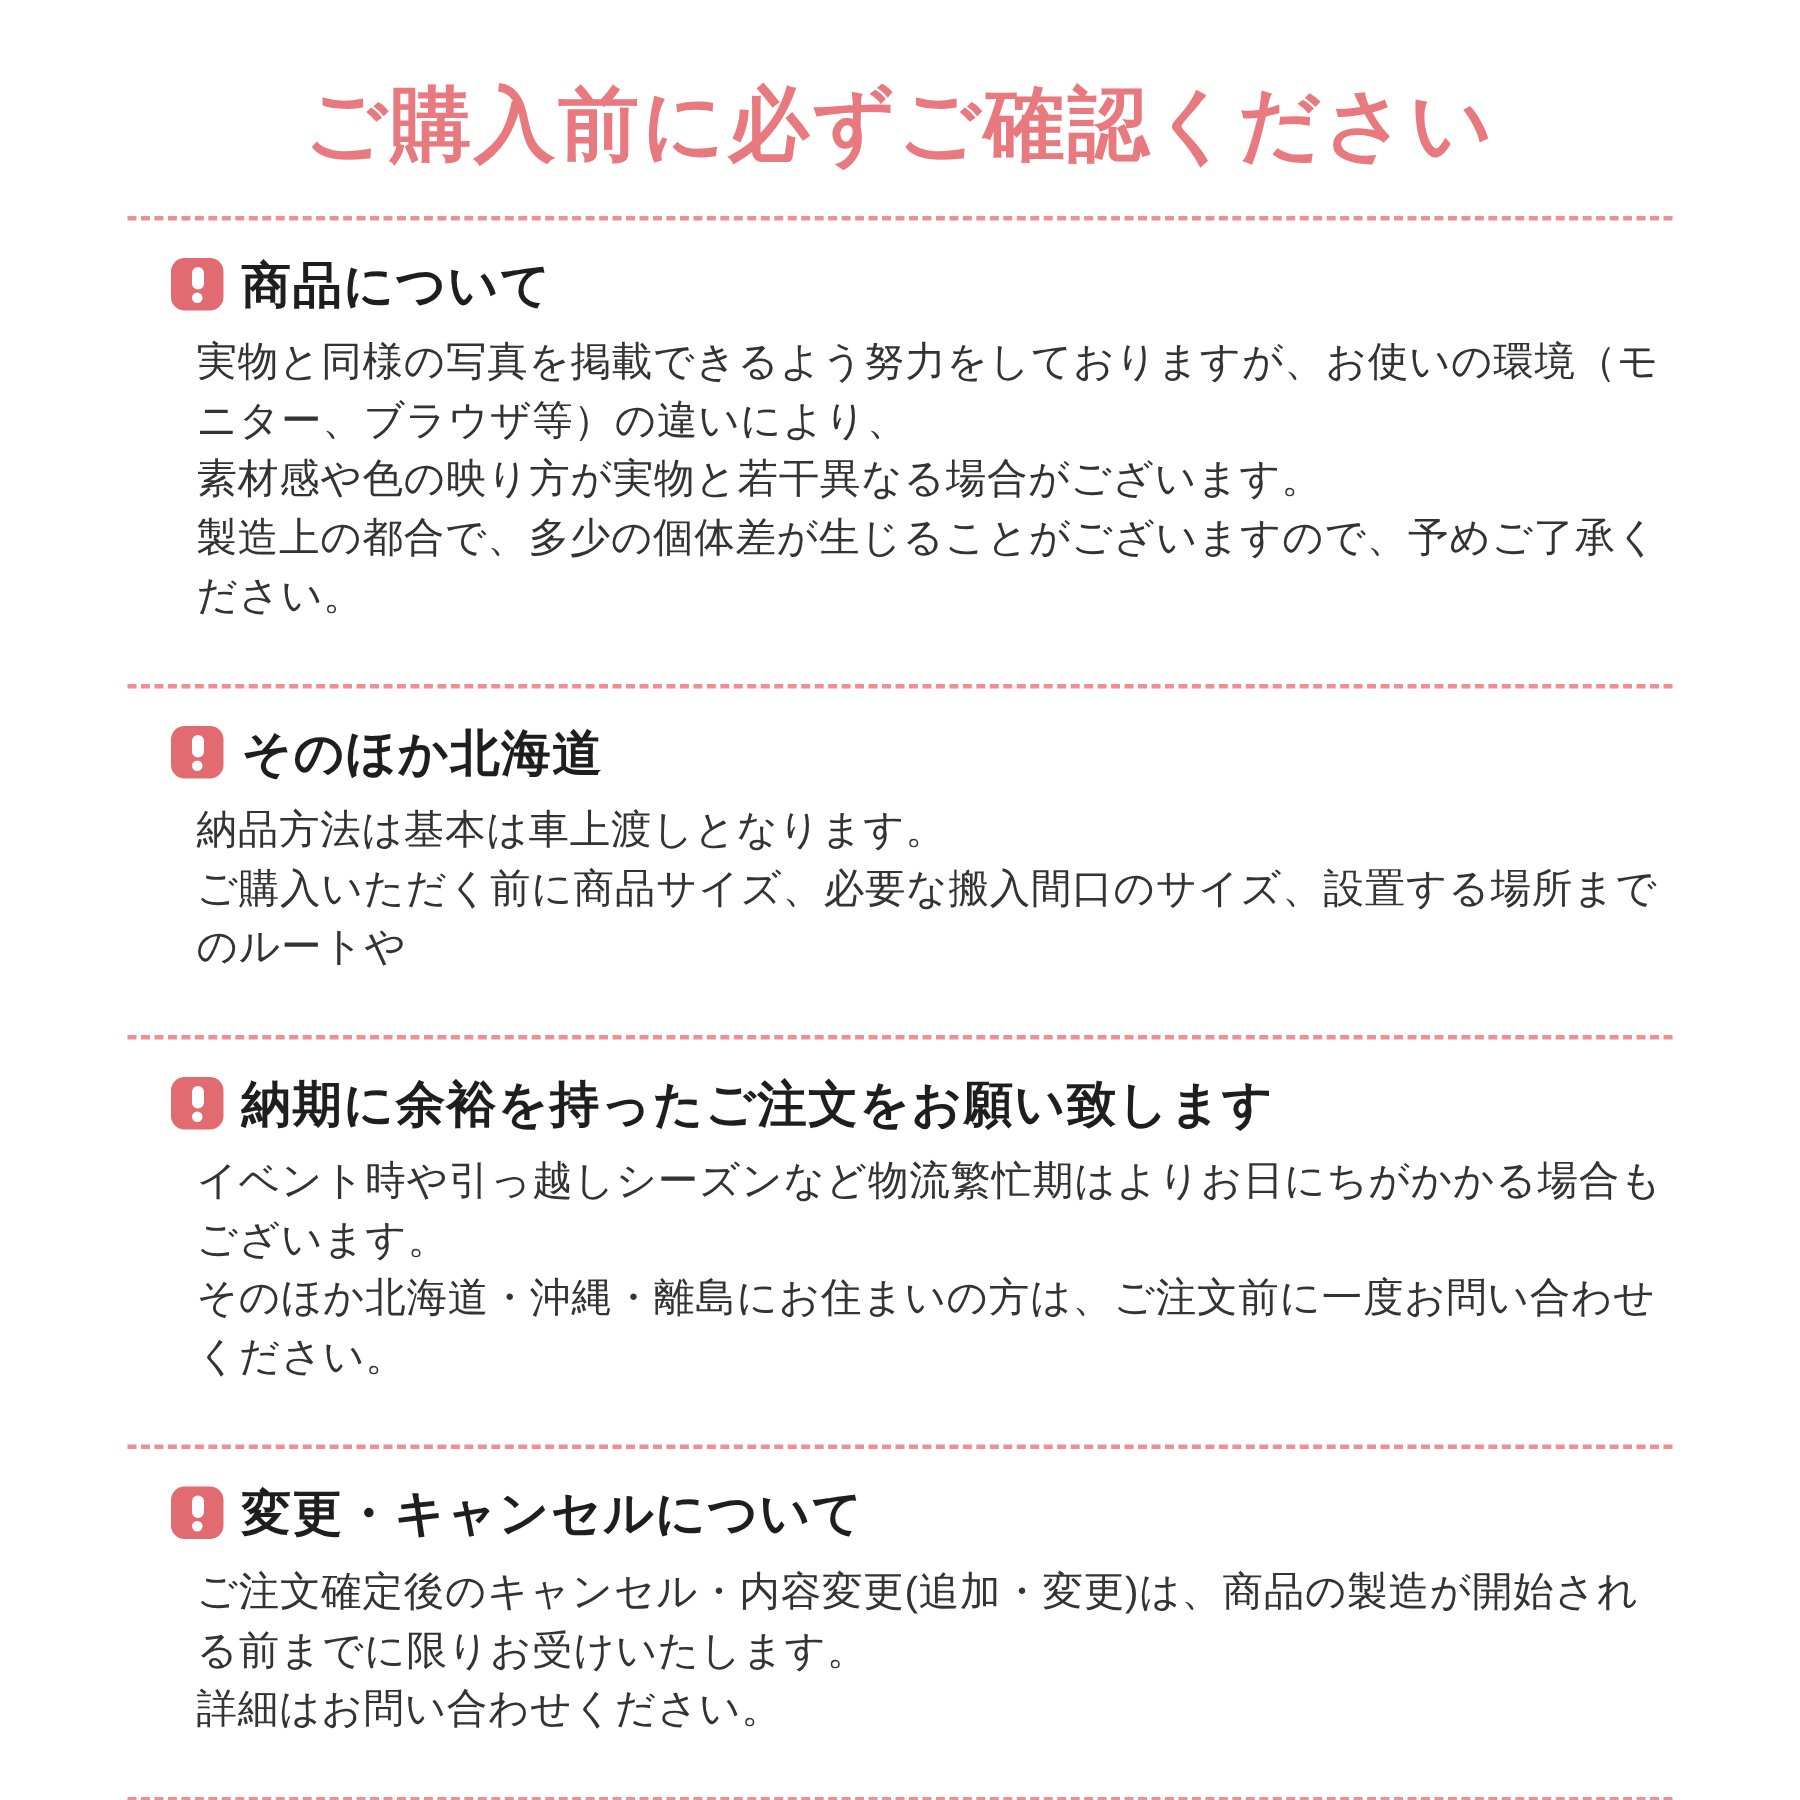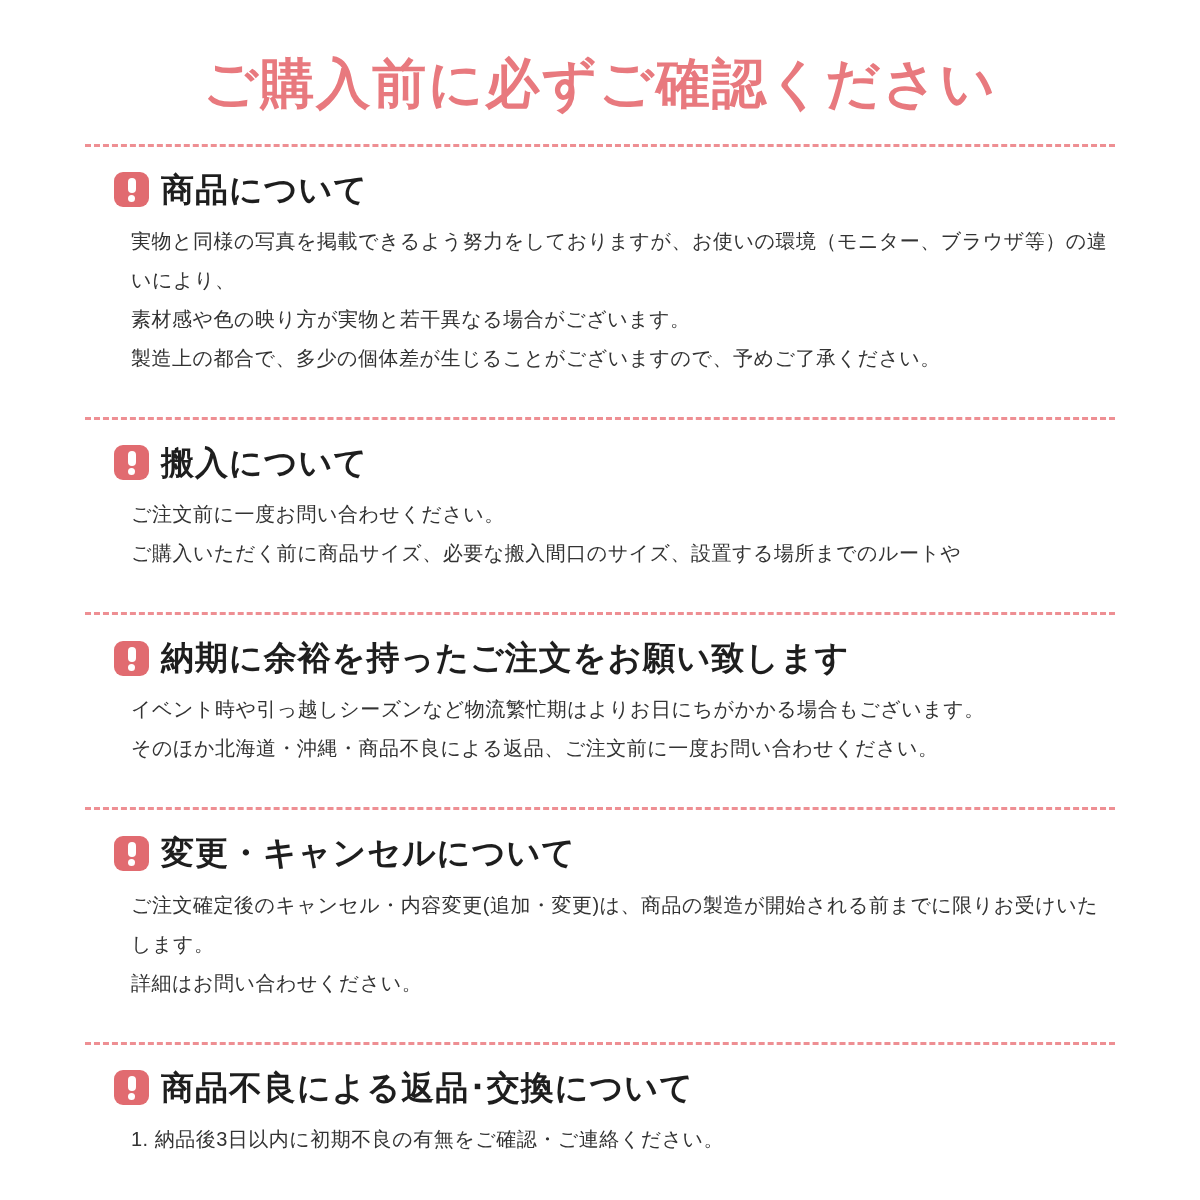--- a/index.html
+++ b/index.html
@@ -32,21 +32,21 @@
     border: 0;
     border-top: 3px dashed #ee8f93;
     margin: 26px 0 0 0;
     height: 0;
   }
   .section {
     padding: 25px 0 13px 0;
   }
   .heading-row {
     display: flex;
-    align-items: center;
+    align-items: flex-start;
     gap: 12px;
     padding-left: 29px;
   }
   .badge {
     position: relative;
     flex: 0 0 auto;
     width: 35px;
     height: 35px;
     border-radius: 9px;
     background: #e16b70;
@@ -77,21 +77,21 @@
     line-height: 1.1;
     font-weight: 700;
     color: #1e1e1e;
     letter-spacing: 1px;
   }
   .section-body {
     margin: 14px 0 0 46px;
   }
   .body-line {
     margin: 0;
-    font-size: 20px;
+    font-size: 27px;
     line-height: 39px;
     color: #333333;
     letter-spacing: 0.5px;
     white-space: pre-wrap;
   }
 </style>
 </head>
 <body>
 
 <div class="page">
@@ -116,41 +116,41 @@
   </section>
 
   <div class="sep"></div>
 
   <section class="section">
     <div class="heading-row">
       <span class="badge">
           <span class="bar"></span>
           <span class="dot"></span>
         </span>
-      <h2 class="section-heading">搬入について</h2>
+      <h2 class="section-heading">そのほか北海道</h2>
     </div>
     <div class="section-body">
-      <p class="body-line">ご注文前に一度お問い合わせください。</p>
+      <p class="body-line">納品方法は基本は車上渡しとなります。</p>
       <p class="body-line">ご購入いただく前に商品サイズ、必要な搬入間口のサイズ、設置する場所までのルートや</p>
     </div>
   </section>
 
   <div class="sep"></div>
 
   <section class="section">
     <div class="heading-row">
       <span class="badge">
           <span class="bar"></span>
           <span class="dot"></span>
         </span>
       <h2 class="section-heading">納期に余裕を持ったご注文をお願い致します</h2>
     </div>
     <div class="section-body">
       <p class="body-line">イベント時や引っ越しシーズンなど物流繁忙期はよりお日にちがかかる場合もございます。</p>
-      <p class="body-line">そのほか北海道・沖縄・商品不良による返品、ご注文前に一度お問い合わせください。</p>
+      <p class="body-line">そのほか北海道・沖縄・離島にお住まいの方は、ご注文前に一度お問い合わせください。</p>
     </div>
   </section>
 
   <div class="sep"></div>
 
   <section class="section">
     <div class="heading-row">
       <span class="badge">
           <span class="bar"></span>
           <span class="dot"></span>

